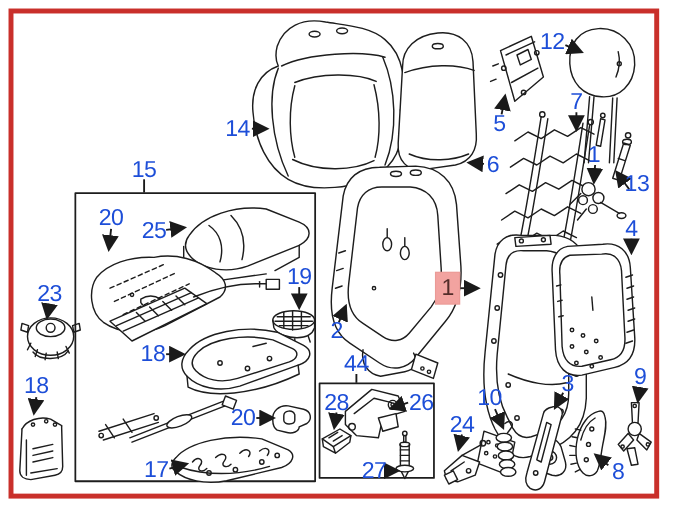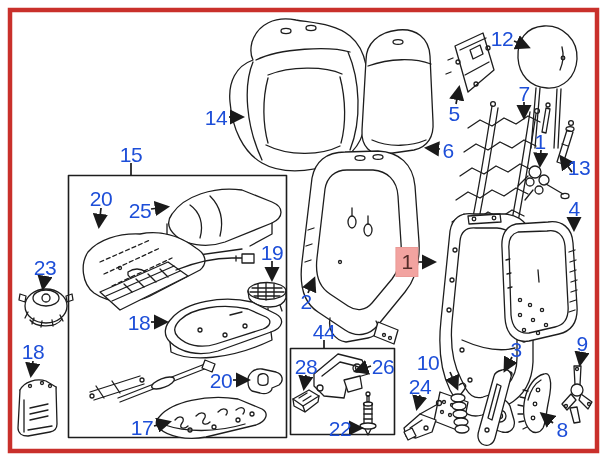--- a/index.html
+++ b/index.html
@@ -364,33 +364,33 @@
 
   <div class="callout hl" style="left:407px;top:262px">1</div>
   <div class="callout" style="left:306px;top:301px">2</div>
   <div class="callout" style="left:516px;top:349px">3</div>
   <div class="callout" style="left:574px;top:208px">4</div>
   <div class="callout" style="left:454px;top:113px">5</div>
   <div class="callout" style="left:448px;top:150px">6</div>
   <div class="callout" style="left:524px;top:93px">7</div>
   <div class="callout" style="left:562px;top:429px">8</div>
   <div class="callout" style="left:582px;top:343px">9</div>
-  <div class="callout" style="left:428px;top:362px">10</div>
+  <div class="callout" style="left:445px;top:362px">10</div>
   <div class="callout" style="left:216px;top:117px">14</div>
   <div class="callout" style="left:502px;top:38px">12</div>
   <div class="callout" style="left:579px;top:167px">13</div>
   <div class="callout" style="left:540px;top:141px">1</div>
   <div class="callout" style="left:131px;top:154px">15</div>
   <div class="callout" style="left:142px;top:427px">17</div>
   <div class="callout" style="left:221px;top:380px">20</div>
   <div class="callout" style="left:139px;top:322px">18</div>
   <div class="callout" style="left:272px;top:252px">19</div>
   <div class="callout" style="left:101px;top:198px">20</div>
   <div class="callout" style="left:140px;top:210px">25</div>
   <div class="callout" style="left:33px;top:351px">18</div>
   <div class="callout" style="left:45px;top:267px">23</div>
   <div class="callout" style="left:420px;top:386px">24</div>
   <div class="callout" style="left:324px;top:331px">44</div>
   <div class="callout" style="left:383px;top:366px">26</div>
-  <div class="callout" style="left:340px;top:428px">22</div>
+  <div class="callout" style="left:340px;top:428px">27</div>
   <div class="callout" style="left:306px;top:366px">28</div>
 
 </div>
 
 </body></html>

